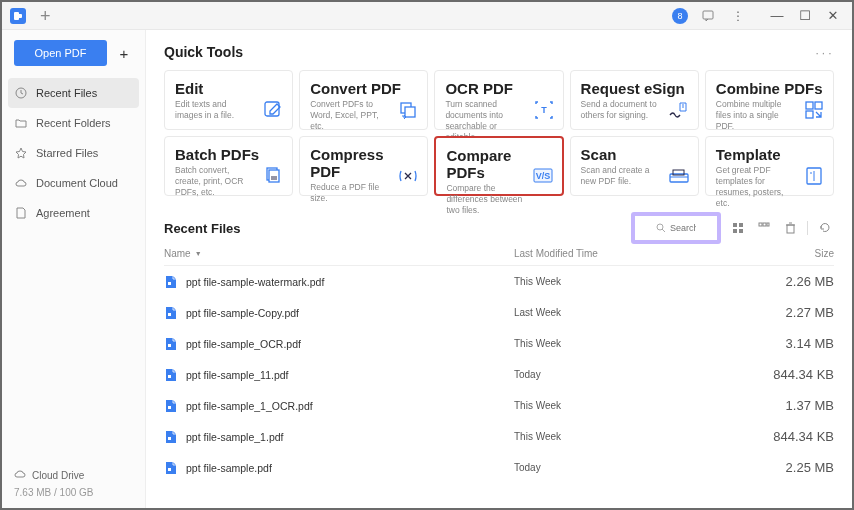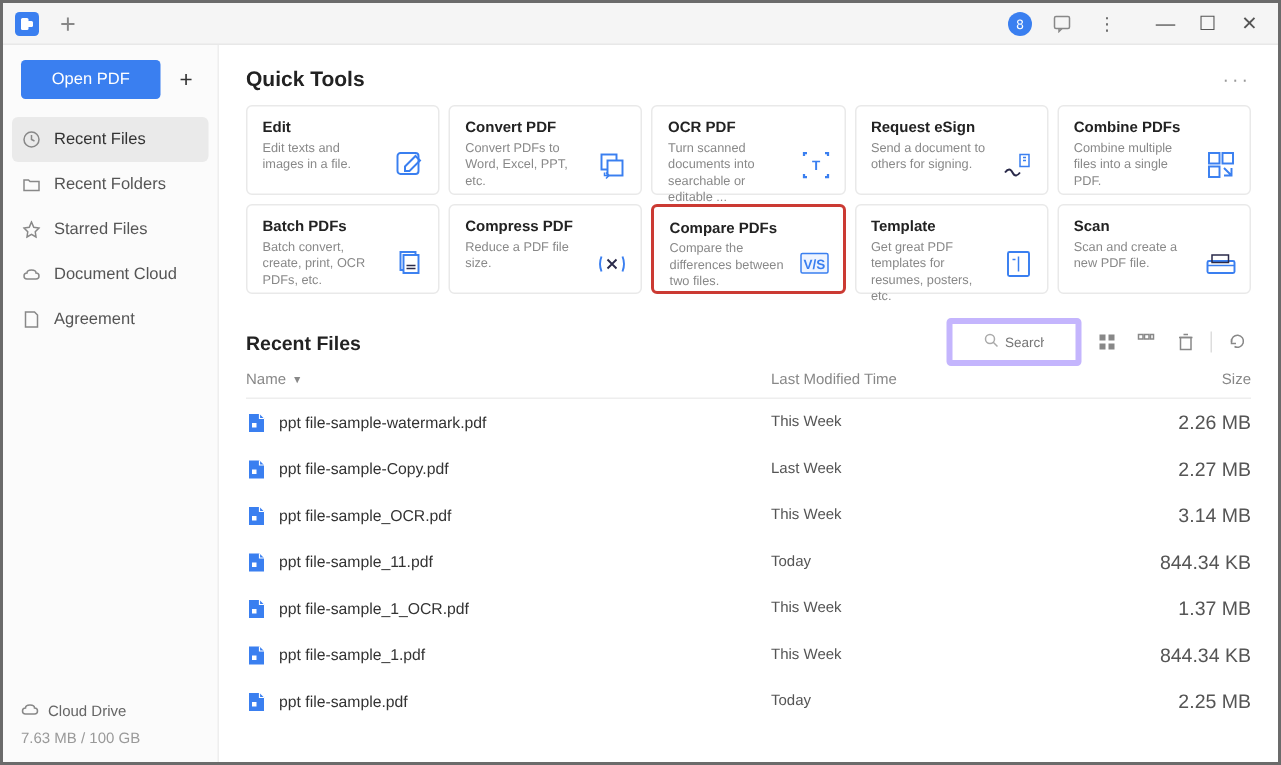--- a/index.html
+++ b/index.html
@@ -28,21 +28,21 @@
 .storage { font-size: 10px; color: #999; }
 
 .content { flex: 1; padding: 14px 18px 0; overflow: hidden; display:flex; flex-direction:column; }
 .quick-header { display: flex; align-items: center; }
 .quick-title { font-size: 14px; font-weight: 600; color: #222; }
 .quick-more { margin-left: auto; color: #999; font-size: 13px; letter-spacing: 2px; cursor: pointer; }
 
 .tools-grid { display: grid; grid-template-columns: repeat(5, 1fr); gap: 6px; margin-top: 10px; }
 .tool-card { border: 1px solid #e9e9e9; border-radius: 4px; padding: 9px 10px; height: 60px; position: relative; cursor: pointer; background:#fff; }
 .tool-card.highlight { border: 2px solid #cb3a33; }
-.tool-title { font-size: 10px; font-weight: 600; color: #222; margin-bottom: 2px; }
+.tool-title { font-size: 15px; font-weight: 600; color: #222; margin-bottom: 2px; }
 .tool-desc { font-size: 8.5px; color: #888; line-height: 1.3; max-width: 78px; }
 .tool-icon { position: absolute; right: 8px; bottom: 8px; width: 22px; height: 22px; display: flex; align-items: center; justify-content: center; color: #3a7ff0; }
 
 .recent-header { display: flex; align-items: center; margin-top: 16px; }
 .recent-title { font-size: 13px; font-weight: 600; color: #222; }
 .recent-controls { margin-left: auto; display: flex; align-items: center; gap: 8px; }
 .search-box { display: flex; align-items: center; border: 4px solid #c4b5fd; border-radius: 3px; padding: 3px 21px; width: 90px; gap:4px; }
 .search-box input { border: none; outline: none; font-size: 9px; width: 100%; background: transparent; color:#666; }
 .view-btn { width: 18px; height: 18px; display: flex; align-items: center; justify-content: center; color: #888; font-size: 11px; cursor: pointer; }
 
@@ -239,38 +239,38 @@
           <div class="tool-title">Compare PDFs</div>
           <div class="tool-desc">Compare the differences between two files.</div>
           <div class="tool-icon">
             <svg width="22" height="20" viewBox="0 0 22 20">
               <rect x="2" y="4" width="18" height="13" rx="1" fill="#eef4ff" stroke="#3a7ff0"></rect>
               <text x="11" y="14" font-size="9" text-anchor="middle" fill="#3a7ff0" font-weight="bold">V/S</text>
             </svg>
           </div>
         </div>
         <div class="tool-card">
+          <div class="tool-title">Scan</div>
+          <div class="tool-desc">Scan and create a new PDF file.</div>
+          <div class="tool-icon">
+            <svg width="22" height="16" viewBox="0 0 22 16">
+              <rect x="2" y="6" width="18" height="8" rx="1" fill="none" stroke="#3a7ff0" stroke-width="1.3"></rect>
+              <rect x="5" y="2" width="11" height="5" fill="none" stroke="#2a2a4a"></rect>
+              <line x1="2" y1="9" x2="20" y2="9" stroke="#3a7ff0"></line>
+            </svg>
+          </div>
+        </div>
+        <div class="tool-card">
           <div class="tool-title">Template</div>
           <div class="tool-desc">Get great PDF templates for resumes, posters, etc.</div>
           <div class="tool-icon">
             <svg width="18" height="20" viewBox="0 0 18 20">
               <rect x="2" y="2" width="14" height="16" rx="1" fill="none" stroke="#3a7ff0" stroke-width="1.3"></rect>
               <line x1="9" y1="5" x2="9" y2="15" stroke="#3a7ff0"></line>
               <line x1="5" y1="7" x2="7" y2="7" stroke="#3a7ff0"></line>
-            </svg>
-          </div>
-        </div>
-        <div class="tool-card">
-          <div class="tool-title">Scan</div>
-          <div class="tool-desc">Scan and create a new PDF file.</div>
-          <div class="tool-icon">
-            <svg width="22" height="16" viewBox="0 0 22 16">
-              <rect x="2" y="6" width="18" height="8" rx="1" fill="none" stroke="#3a7ff0" stroke-width="1.3"></rect>
-              <rect x="5" y="2" width="11" height="5" fill="none" stroke="#2a2a4a"></rect>
-              <line x1="2" y1="9" x2="20" y2="9" stroke="#3a7ff0"></line>
             </svg>
           </div>
         </div>
       </div>
 
     <div class="recent-header">
       <div class="recent-title">Recent Files</div>
       <div class="recent-controls">
         <div class="search-box">
           <span>

